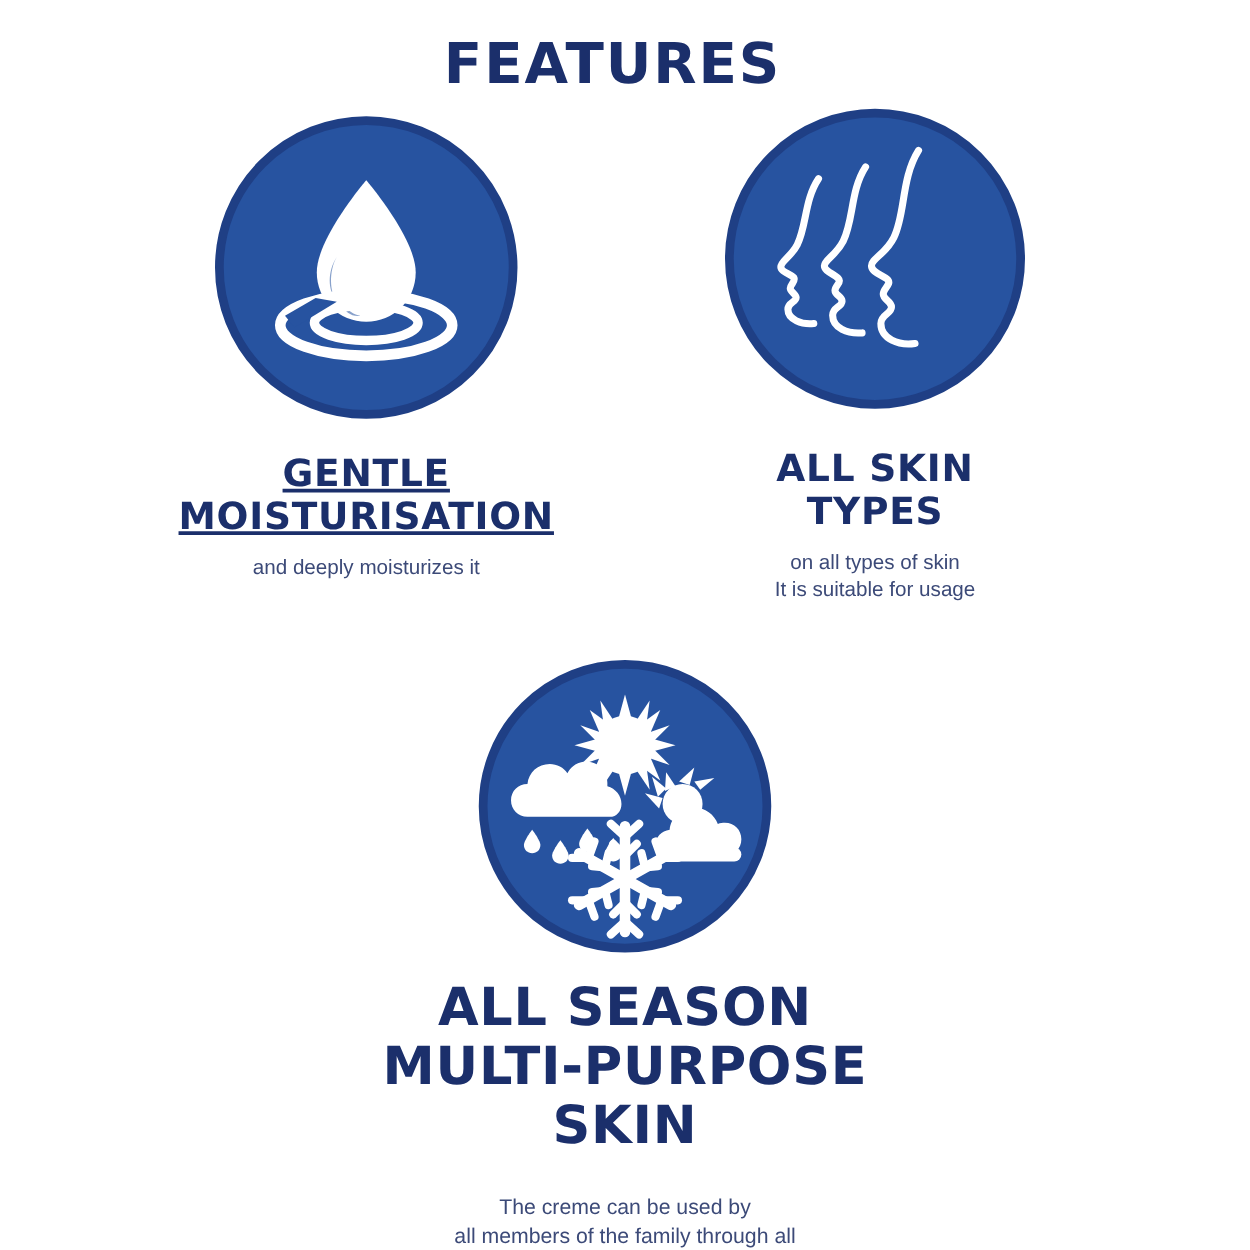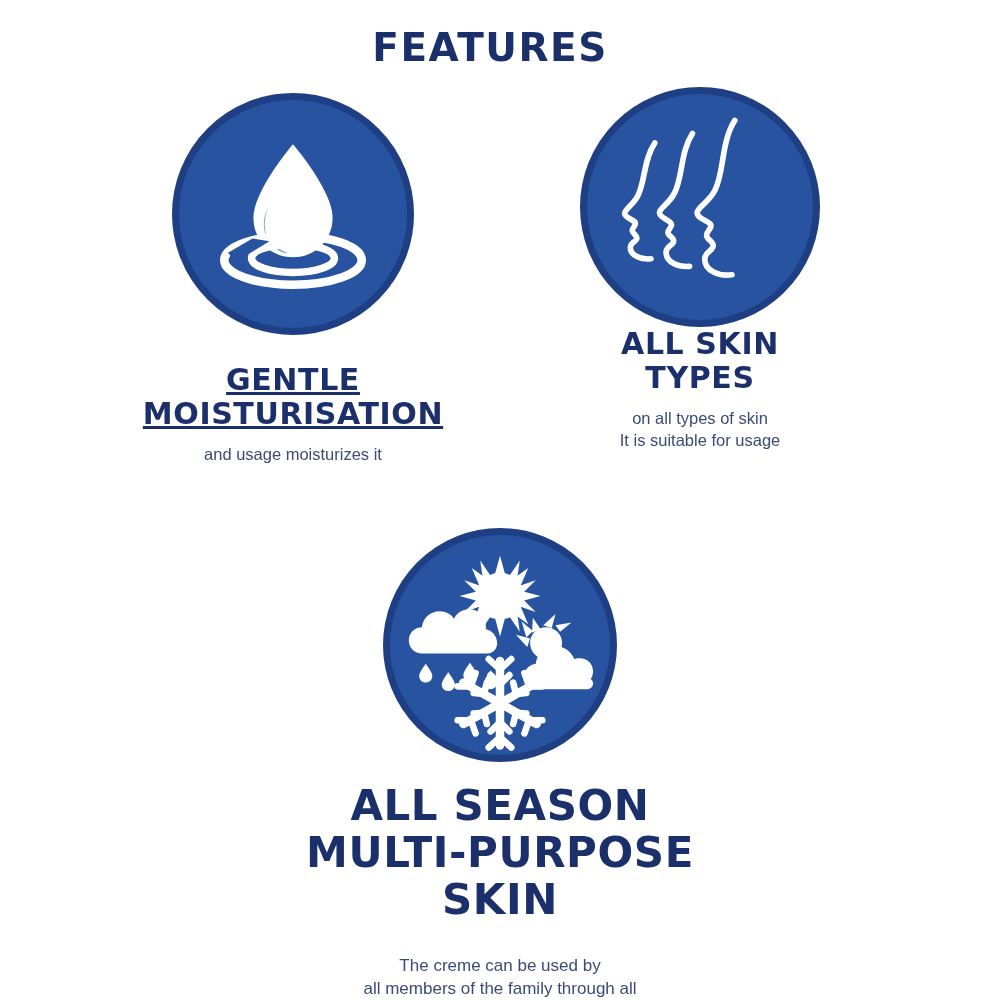--- a/index.html
+++ b/index.html
@@ -23,21 +23,21 @@
   }
 
   
   .features-title {
     position: absolute;
     top: 28px;
     left: 0;
     width: 980px;
     text-align: center;
     font-family: "DejaVu Sans", sans-serif;
-    font-size: 39px;
+    font-size: 45px;
     font-weight: bold;
     letter-spacing: 1.5px;
     color: #1b2f6b;
     line-height: 1;
   }
 
   
   .feature {
     position: absolute;
     text-align: center;
@@ -69,21 +69,21 @@
   }
 
   .feature-heading {
     font-family: "DejaVu Sans", sans-serif;
     font-weight: bold;
     color: #1b2f6b;
     letter-spacing: 0.6px;
     line-height: 1.12;
   }
   .feature-1 .feature-heading { font-size: 30px; margin-top: 28px; text-decoration: underline; }
-  .feature-2 .feature-heading { font-size: 30px; }
+  .feature-2 .feature-heading { font-size: 30px; margin-top: 32px; }
   .feature-3 .feature-heading { font-size: 42px; margin-top: 20px; }
 
   .feature-body {
     font-family: "Liberation Sans", sans-serif;
     font-size: 16.5px;
     color: #3c4a78;
     line-height: 1.32;
     margin-top: 14px;
   }
   .feature-3 .feature-body {
@@ -121,21 +121,21 @@
         <path d="M150 144 L196 160 L186 172 L146 152 Z" fill="#2753a0" opacity="0.0"></path>
       </svg>
     </div>
 
     <div class="feature-heading">
       <span class="line">GENTLE</span>
       <span class="line">MOISTURISATION</span>
     </div>
 
     <div class="feature-body">
-      <span class="line">and usage moisturizes it</span>
+      <span class="line">and deeply moisturizes it</span>
     </div>
   </div>
 
   <div class="feature feature-2">
 
     <div class="icon-circle circle-2">
       <svg viewBox="0 0 240 240" aria-hidden="true">
         <g fill="none" stroke="#ffffff" stroke-width="6" stroke-linecap="round" stroke-linejoin="round">
 
           <path d="M72 52

